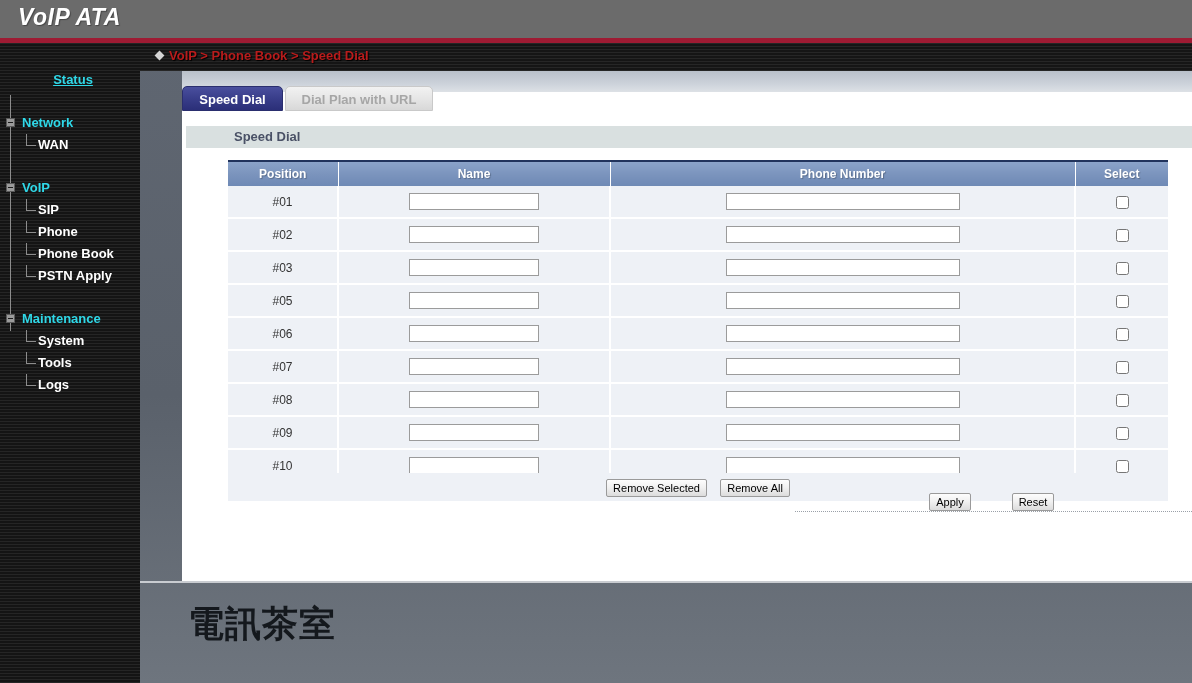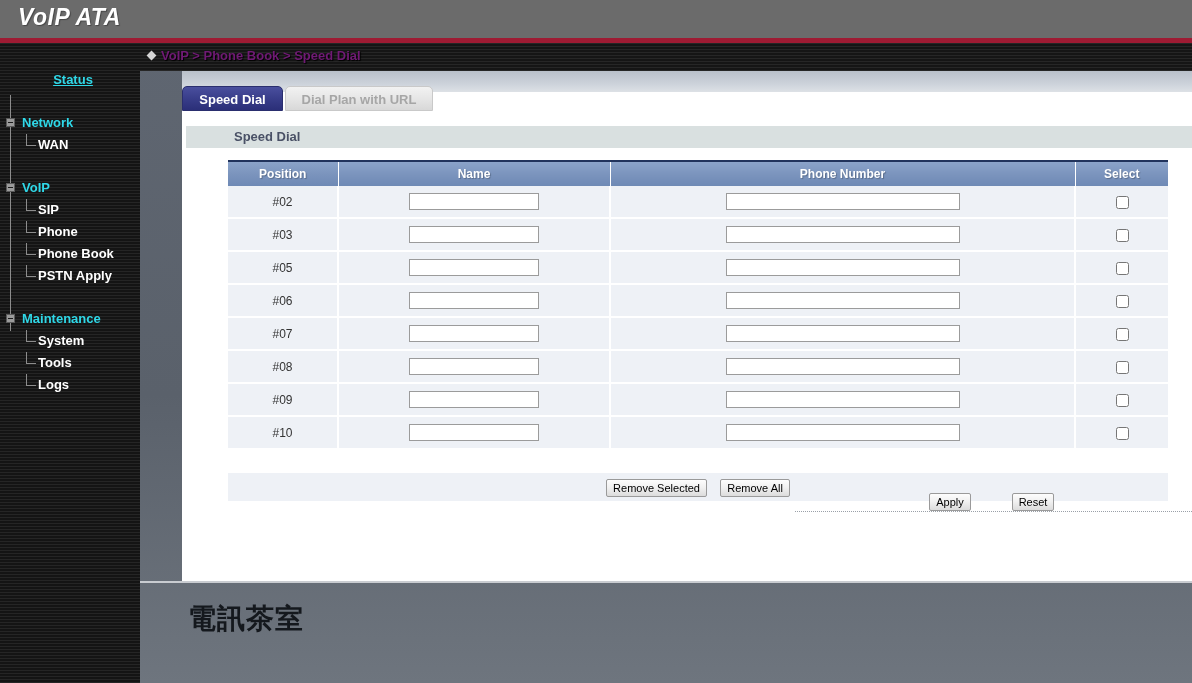--- a/index.html
+++ b/index.html
@@ -120,24 +120,24 @@
     width: 1052px; height: 28px;
     background-color: #1d1d1d;
     background-image: repeating-linear-gradient(
       to bottom,
       #262626 0px, #262626 1px,
       #151515 1px, #151515 3px
     );
   }
   .breadcrumb {
     position: absolute;
-    left: 148px; top: 48px;
+    left: 156px; top: 48px;
     font-size: 13px;
     font-weight: bold;
-    color: #701a75;
+    color: #b91c1c;
     white-space: nowrap;
     z-index: 5;
     text-shadow: 1px 1px 1px #000;
   }
   .bc-diamond {
     display: inline-block;
     width: 7px; height: 7px;
     background: #d4d4d4;
     transform: rotate(45deg);
     margin-right: 6px;
@@ -319,21 +319,21 @@
   
   .footer-sep {
     position: absolute;
     left: 140px; top: 581px;
     width: 1052px; height: 2px;
     background: #c9ccd1;
   }
   .watermark {
     position: absolute;
     left: 188px; top: 600px;
-    font-size: 28px;
+    font-size: 36px;
     font-weight: bold;
     color: #14181d;
     font-family: "DejaVu Sans", sans-serif;
     letter-spacing: 1px;
   }
 </style>
 </head>
 <body>
 
 <div class="topbar">
@@ -390,20 +390,26 @@
     <thead>
       <tr>
         <th>Position</th>
         <th>Name</th>
         <th>Phone Number</th>
         <th>Select</th>
       </tr>
     </thead>
     <tbody id="sd-body">
         <tr>
+          <td>#01</td>
+          <td><input type="text" class="txtbox name-in" value="" style=""></td>
+          <td><input type="text" class="txtbox phone-in" value="" style=""></td>
+          <td><input type="checkbox" class="cb" style=""></td>
+        </tr>
+        <tr>
           <td>#02</td>
           <td><input type="text" class="txtbox name-in" value="" style=""></td>
           <td><input type="text" class="txtbox phone-in" value="" style=""></td>
           <td><input type="checkbox" class="cb" style=""></td>
         </tr>
         <tr>
           <td>#03</td>
           <td><input type="text" class="txtbox name-in" value="" style=""></td>
           <td><input type="text" class="txtbox phone-in" value="" style=""></td>
           <td><input type="checkbox" class="cb" style=""></td>

